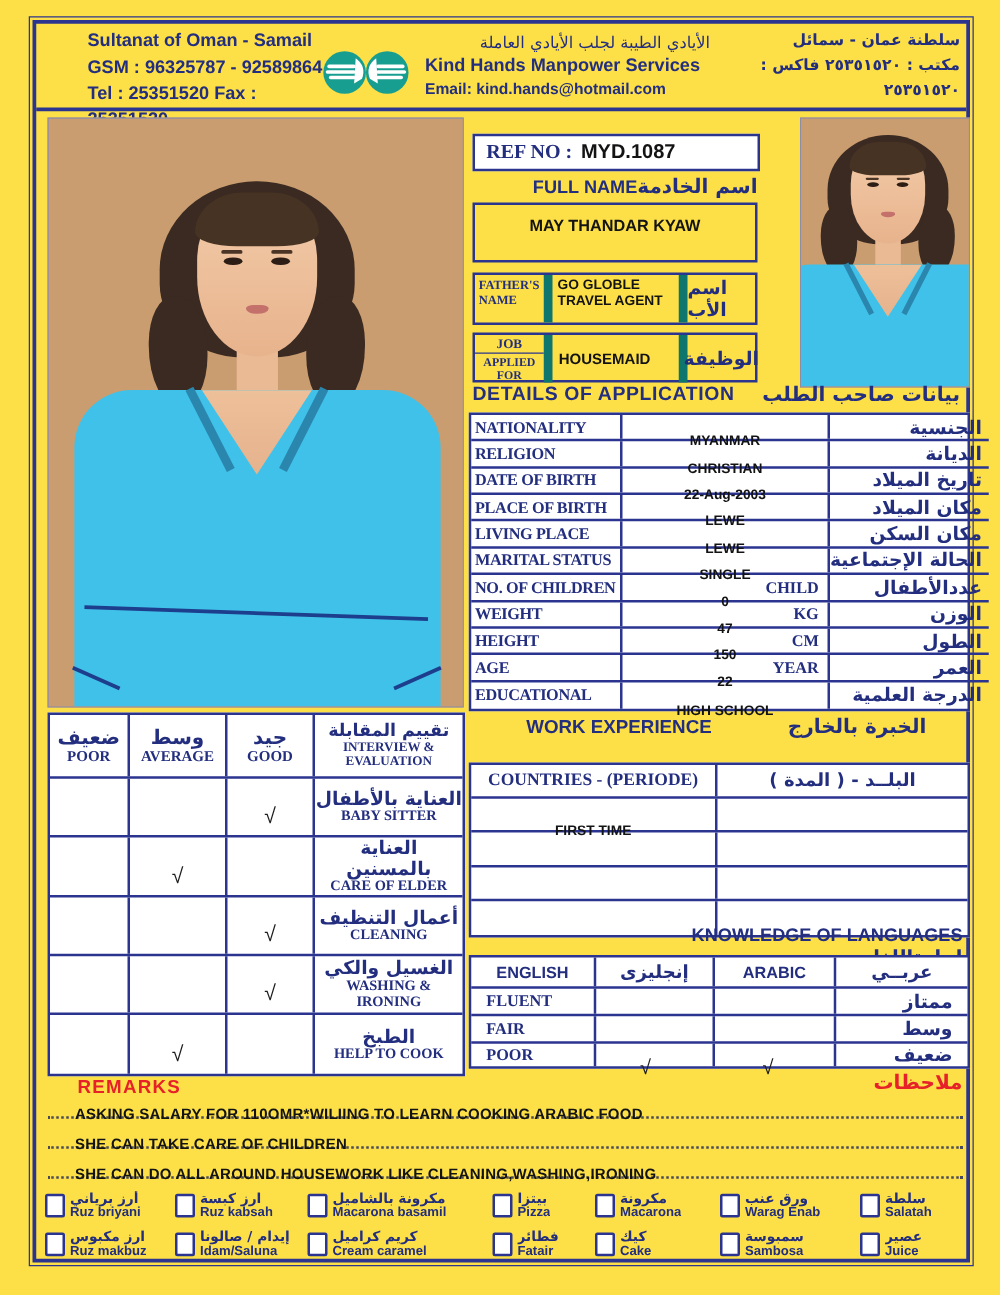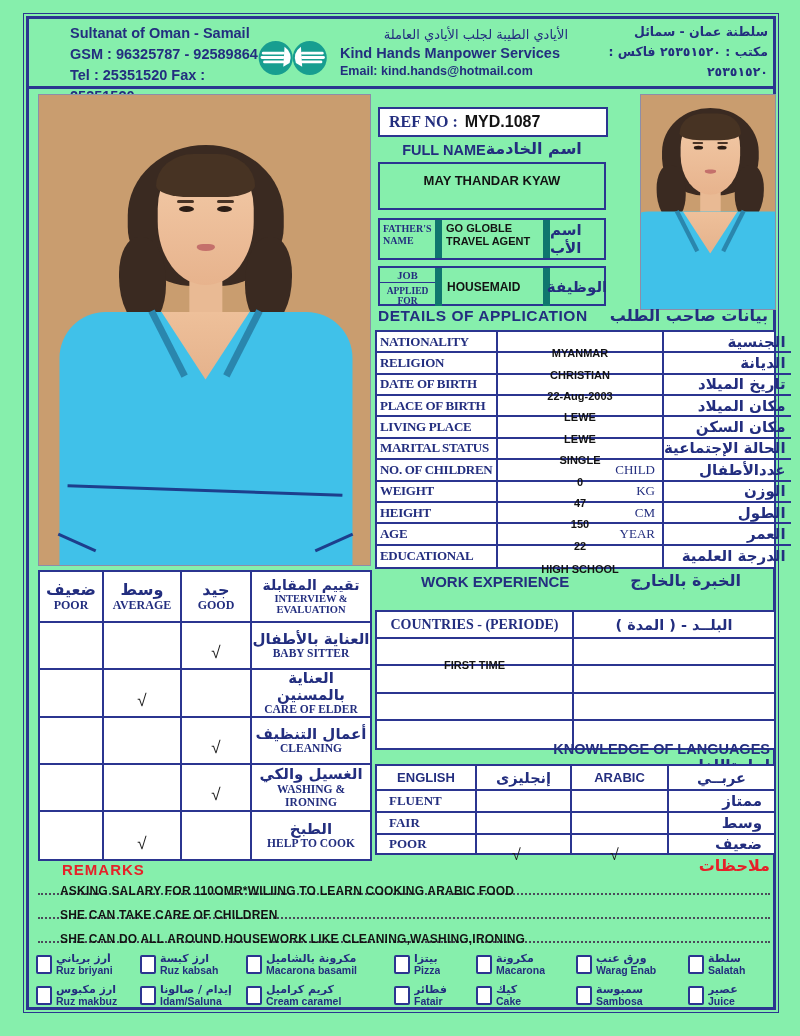--- a/index.html
+++ b/index.html
@@ -1,17 +1,17 @@
 <!DOCTYPE html>
 <html><head>
 <meta charset="utf-8">
 <style>
   * { margin:0; padding:0; box-sizing:border-box; }
   body { background:#e8e8e8; font-family:"Liberation Sans", sans-serif; }
-  .page { position:relative; width:800px; height:1036px; background:#86efac; overflow:hidden; }
+  .page { position:relative; width:800px; height:1036px; background:#fde047; overflow:hidden; }
   .abs { position:absolute; }
   .navy { color:#232e7f; }
   .ser { font-family:"Liberation Serif", serif; }
   .ar  { font-family:"DejaVu Sans", sans-serif; color:#232e7f; }
   .typed { color:#131313; font-weight:bold; font-family:"Liberation Sans", sans-serif; }
 
   .frame { left:26px; top:16px; width:750px; height:994px; border:3px solid #2b3590; outline:1px solid #2b3590; outline-offset:2px; }
   .hdr-rule { left:29px; top:86px; width:744px; height:3px; background:#2b3590; }
 
   .hdr-left { left:70px; top:23px; width:195px; font-weight:bold; font-size:14.5px; line-height:1.45; }
@@ -50,21 +50,21 @@
   .vedgeL,.vedgeR { position:absolute; top:-2%; width:2.5%; height:28%; background:#2a86ad; }
   .vedgeL { left:36%; transform:rotate(-27deg); } .vedgeR { right:36%; transform:rotate(27deg); }
   .stripe { position:absolute; left:3%; right:3%; top:68%; height:3px; background:#1d3e8c; transform:rotate(2deg); }
   .pipeL,.pipeR { position:absolute; top:88%; width:14%; height:3px; background:#1d3e8c; }
   .pipeL { left:-1%; transform:rotate(24deg); } .pipeR { right:-1%; transform:rotate(-24deg); }
 
   
   .ref-box { left:378px; top:107px; width:230px; height:30px; border:2px solid #2b3590; display:flex; align-items:center; padding-left:9px; gap:7px; background:#fff; }
   .ref-box .l { font-size:16px; font-weight:bold; }
   .ref-box .v { font-size:16px; }
-  .fullname-row { left:378px; top:139px; width:228px; display:flex; justify-content:center; align-items:flex-end; }
+  .fullname-row { left:378px; top:139px; width:228px; display:flex; justify-content:flex-end; align-items:flex-end; }
   .fullname-row .l { font-size:14.5px; font-weight:bold; }
   .fullname-row .a { font-size:16px; font-weight:bold; }
   .name-box { left:378px; top:162px; width:228px; height:48px; border:2px solid #2b3590; text-align:center; padding-top:9px; font-size:13px; }
   .mini-grid { left:378px; top:218px; width:228px; height:42px; border:2px solid #2b3590; display:grid; grid-template-columns:62px 108px 54px; }
   .mini-grid.job { top:266px; height:40px; }
   .mg-c { border-right:7px solid #0f766e; position:relative; }
   .mg-c:last-child { border-right:none; }
   .fath-l { font-size:10px; font-weight:bold; line-height:1.15; padding:3px 0 0 3px; }
   .fath-v { font-size:11px; line-height:1.15; padding:2px 0 0 4px; position:absolute; z-index:4; width:104px; }
   .job-l1 { font-size:10.5px; font-weight:bold; text-align:center; border-bottom:1.5px solid #2b3590; padding:2px 0 1px; }
@@ -77,21 +77,21 @@
   .details-title .e { font-size:15.5px; font-weight:bold; letter-spacing:.5px; }
   .details-title .a { font-size:16px; font-weight:bold; }
 
   
   .details-table { left:375px; top:330px; width:401px; height:239px; border:2.5px solid #2b3590; display:grid; grid-template-rows:repeat(11,1fr); background:#fff; }
   .d-row { display:grid; grid-template-columns:121px 166px 1fr; border-bottom:2px solid #2b3590; position:relative; }
   .d-row:last-child { border-bottom:none; }
   .d-label { font-size:13px; font-weight:bold; display:flex; align-items:center; padding-left:3px; border-right:2px solid #2b3590; letter-spacing:-.3px; white-space:nowrap; }
   .d-val { position:relative; border-right:2px solid #2b3590; }
   .d-vtext { position:absolute; left:0; right:0; bottom:-8px; text-align:center; font-size:11px; z-index:5; white-space:nowrap; }
-  .d-unit { position:absolute; right:7px; top:50%; transform:translateY(-50%); font-size:13px; font-weight:normal; }
+  .d-unit { position:absolute; right:7px; top:50%; transform:translateY(-50%); font-size:13px; font-weight:bold; }
   .d-ar { display:flex; align-items:center; justify-content:flex-end; padding-right:5px; font-size:15px; font-weight:bold; white-space:nowrap; }
 
   .work-title { left:385px; top:571px; width:382px; padding-right:62px;margin-left:36px; }
   .work-title .e { font-size:15px; font-weight:bold; }
   .work-title .a { font-size:16px; font-weight:bold; }
 
   .countries-table { left:375px; top:610px; width:401px; height:140px; border:2.5px solid #2b3590; display:grid; grid-template-rows:27px repeat(4,1fr); background:#fff; }
   .c-hdr { display:grid; grid-template-columns:197px 1fr; border-bottom:2.5px solid #2b3590; }
   .c-hdr .h1 { border-right:2.5px solid #2b3590; display:flex; align-items:center; justify-content:center; font-size:14px; font-weight:bold; }
   .c-hdr .h2 { display:flex; align-items:center; justify-content:center; font-size:14.5px; font-weight:bold; }

